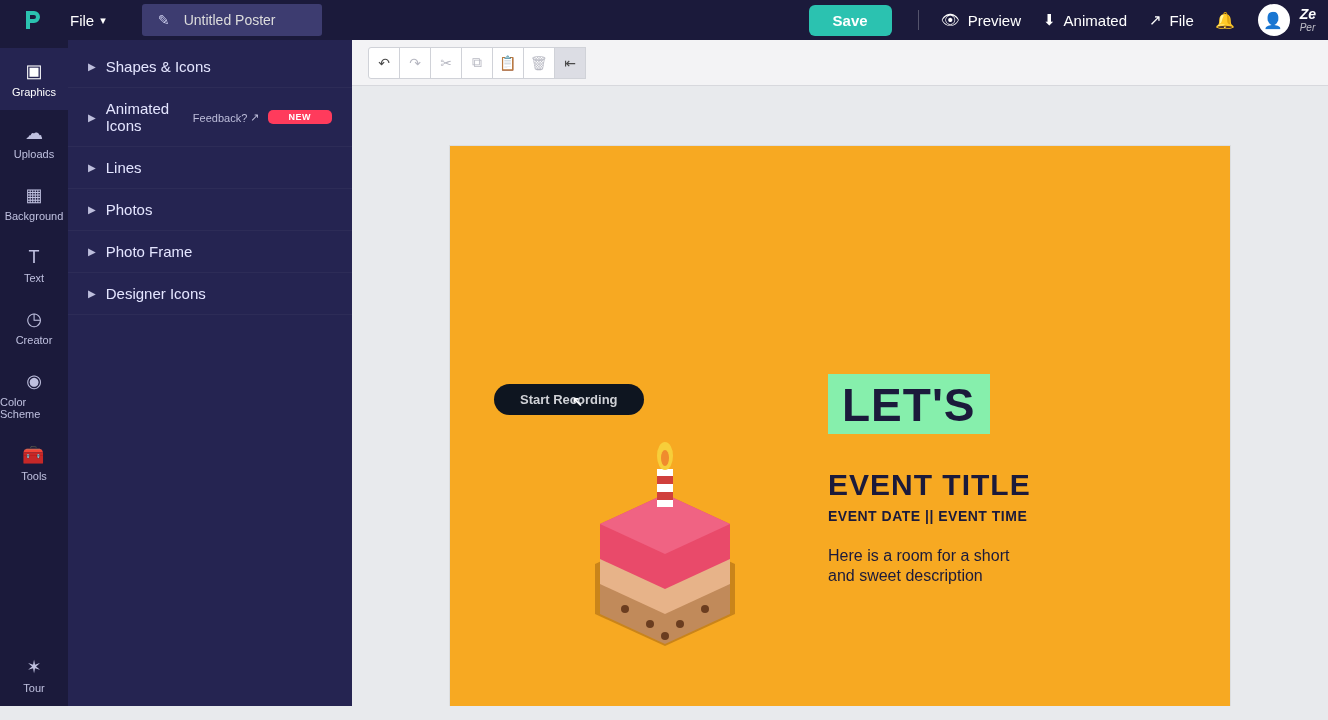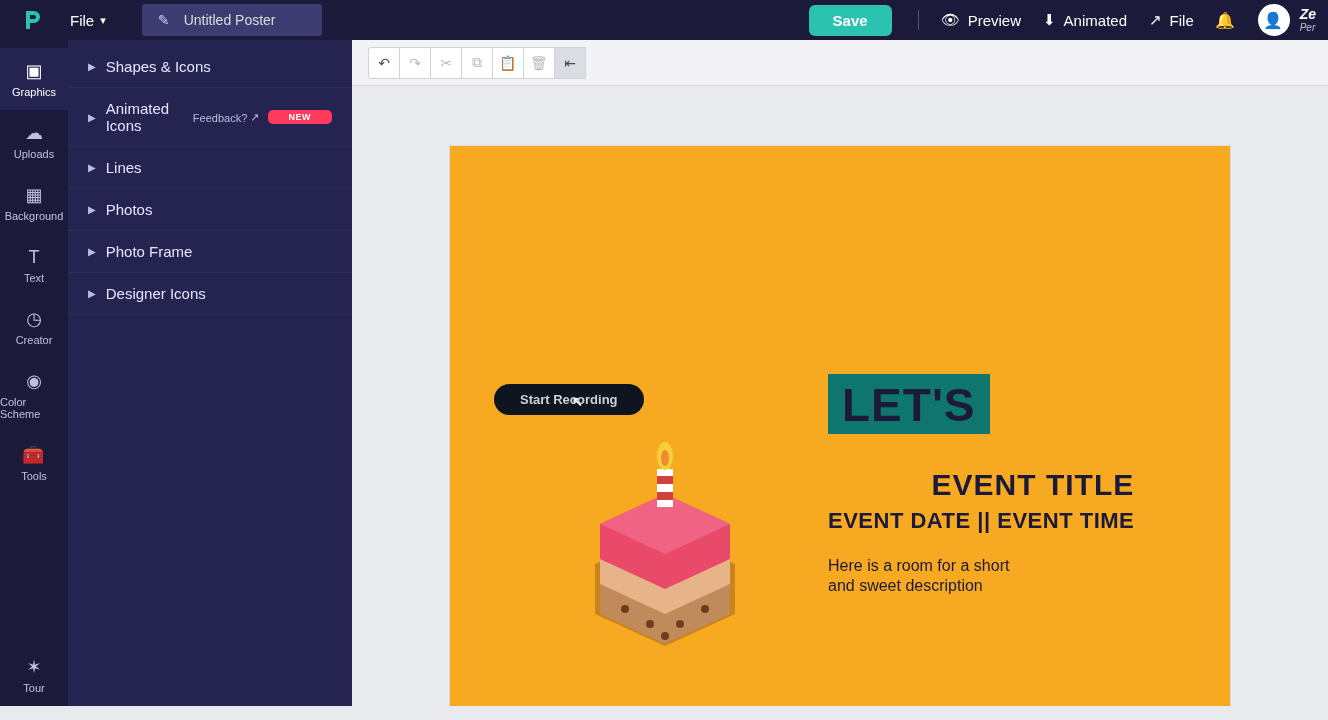--- a/index.html
+++ b/index.html
@@ -61,23 +61,23 @@
   .strip-btn{width:28px;height:28px;background:#55566f;color:#fff;display:flex;align-items:center;justify-content:center;border-radius:3px;font-size:14px;cursor:pointer;}
   .strip-btn.accent{background:#5a5b75;color:#fff;}
   .strip-btn.num{background:#fff;color:#2bc2b0;border:1px solid #d7d8dd;}
   .strip-group{margin-top:30px;}
 
   .poster{width:780px;margin:60px auto;height:820px;background:#f7a922;position:relative;padding:60px 60px; box-shadow:0 0 0 1px rgba(0,0,0,.05);}
   .record-pill{position:absolute;left:44px;top:238px;background:#0e1520;color:#cfd1d6;font-size:13px;font-weight:600;padding:8px 26px;border-radius:999px;cursor:pointer;}
   .record-pill .cursor{position:absolute;left:78px;top:10px;font-size:13px;color:#fff;}
 
   .headings{position:absolute;left:378px;top:228px;}
-  .box-word{background:#0f766e;color:#1b1a3b;font-weight:800;font-size:46px;letter-spacing:1px;padding:4px 14px 2px;display:inline-block;margin-bottom:14px;}
-  .ev-title{font-size:30px;font-weight:800;color:#1b1a3b;letter-spacing:1px;margin-top:20px;text-align:right;}
-  .ev-sub{font-size:22px;font-weight:800;color:#1b1a3b;letter-spacing:.5px;margin-top:6px;}
+  .box-word{background:#86efac;color:#1b1a3b;font-weight:800;font-size:46px;letter-spacing:1px;padding:4px 14px 2px;display:inline-block;margin-bottom:14px;}
+  .ev-title{font-size:30px;font-weight:800;color:#1b1a3b;letter-spacing:1px;margin-top:20px;}
+  .ev-sub{font-size:14px;font-weight:800;color:#1b1a3b;letter-spacing:.5px;margin-top:6px;}
   .ev-desc{font-size:16px;color:#1b1a3b;margin-top:22px;max-width:210px;line-height:1.25;}
 
   
   .cake{position:absolute;left:110px;top:268px;width:210px;height:260px;}
 
   
   .user-clip{display:flex;align-items:center;gap:10px;}
 </style>
 </head>
 <body>

